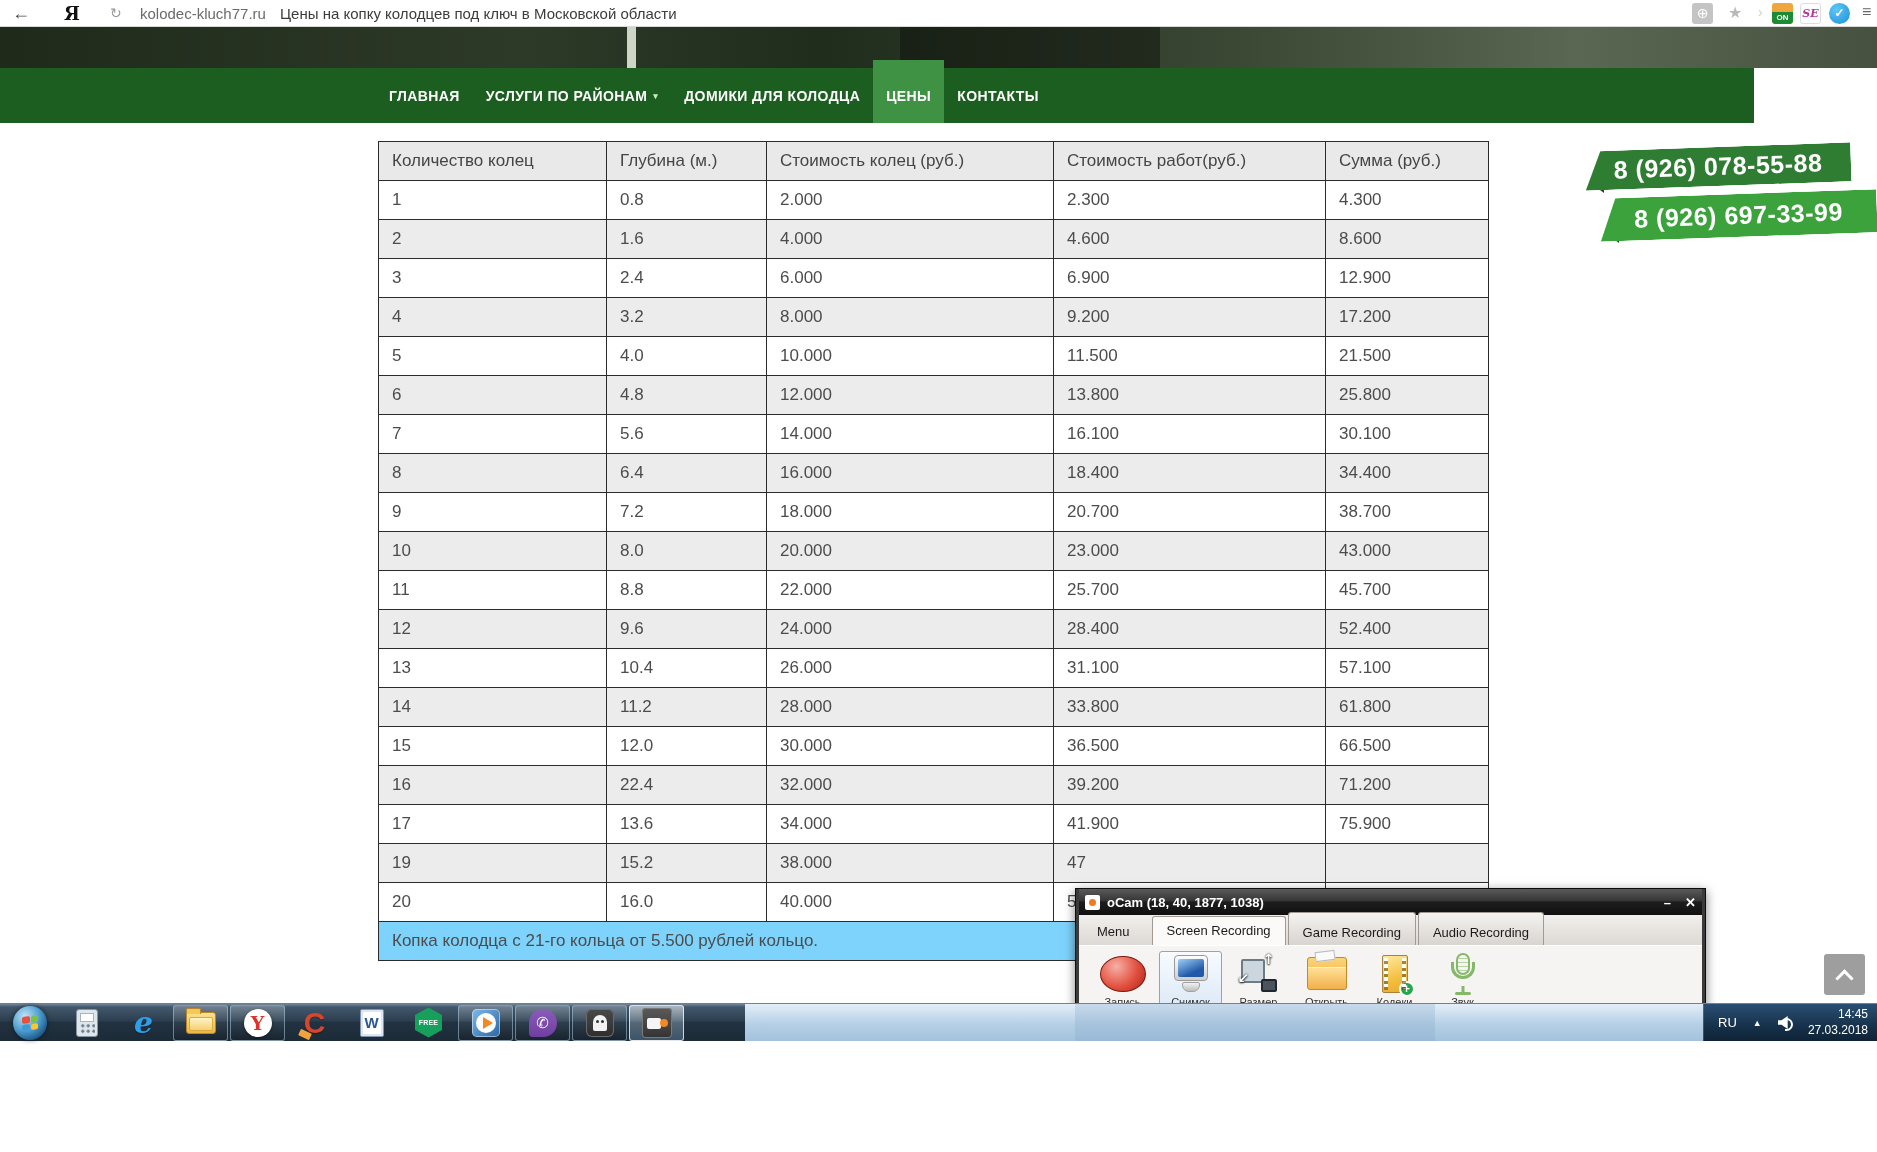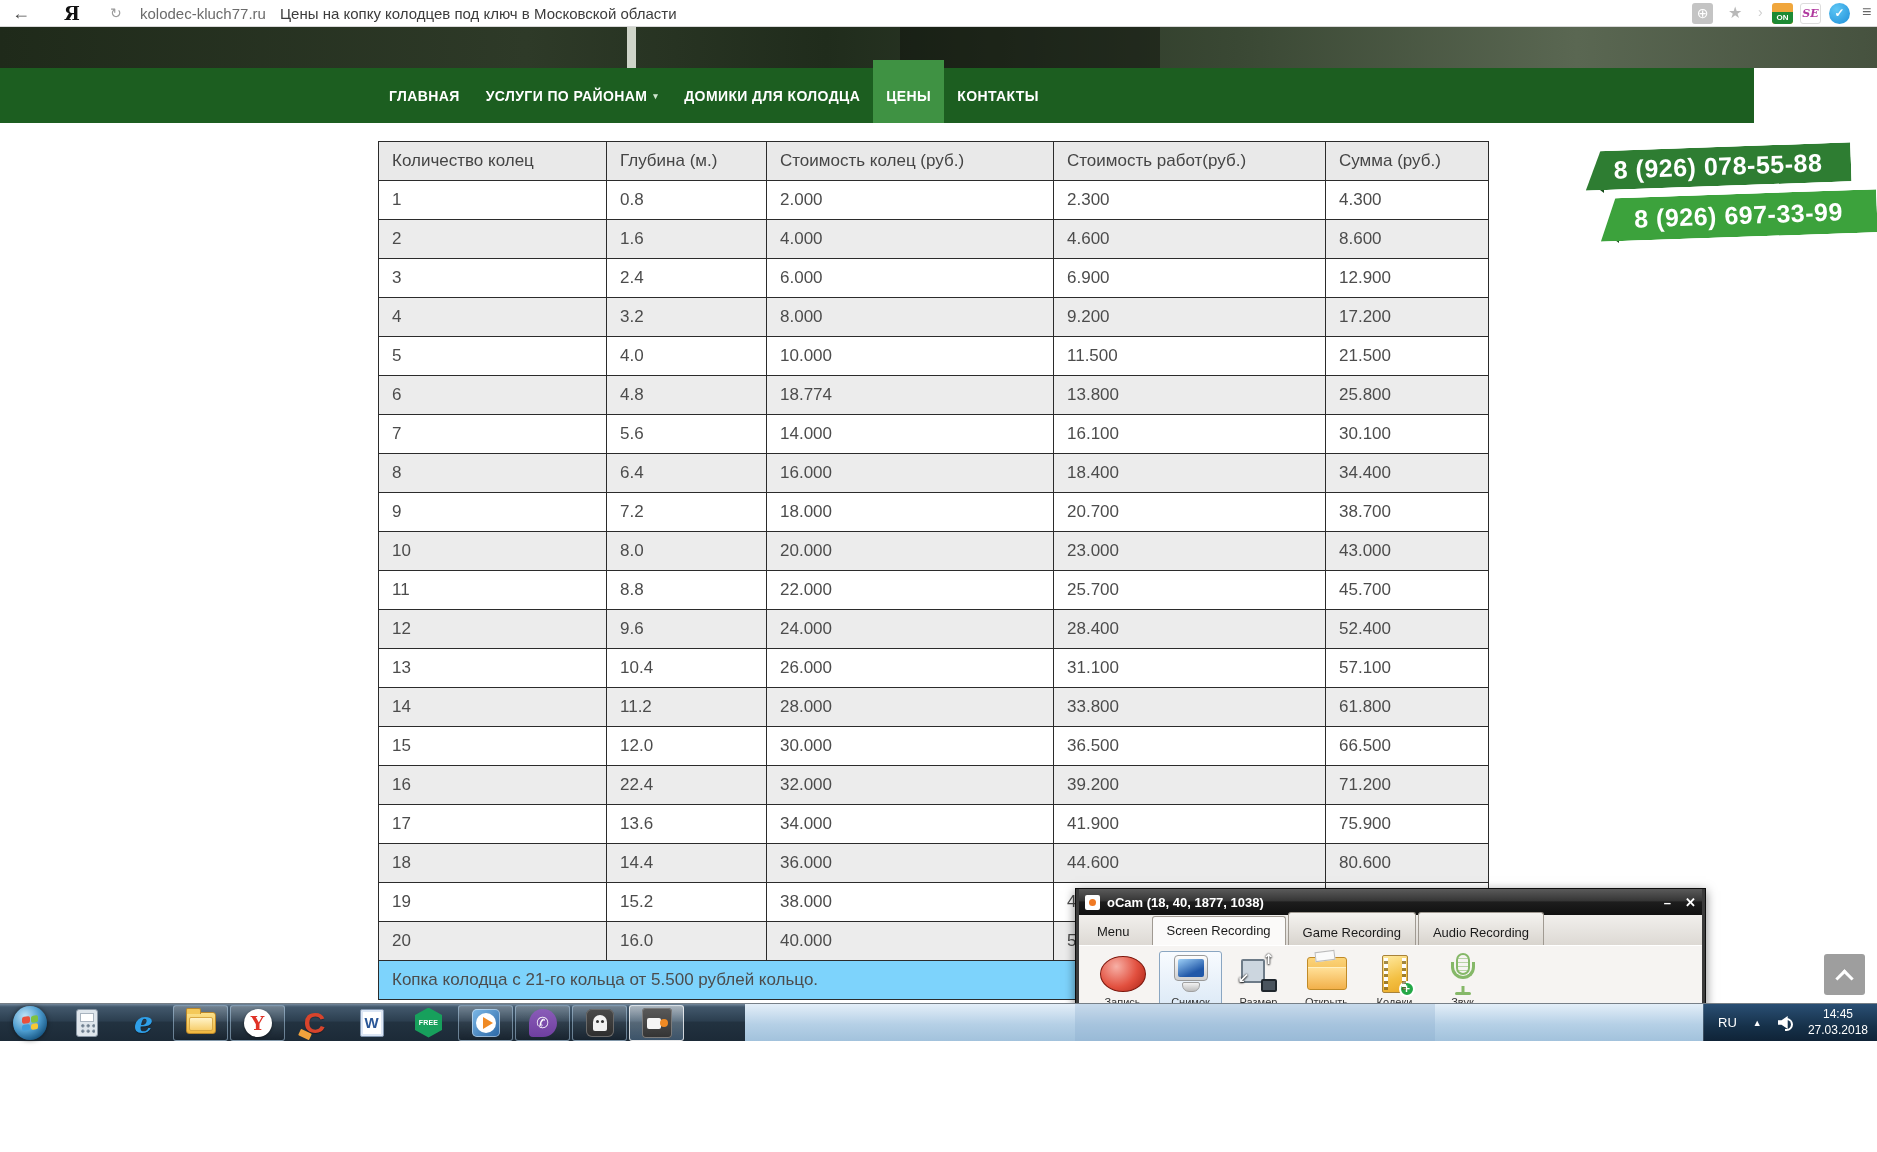--- a/index.html
+++ b/index.html
@@ -124,21 +124,21 @@
   .gho::after{content:"";position:absolute;left:10px;top:11px;width:3px;height:3px;background:#333;border-radius:50%;box-shadow:5px 0 0 #333}
   .oca{width:30px;height:30px;border-radius:4px;background:linear-gradient(#5a5a5a,#333);position:relative;box-shadow:inset 0 0 0 1px #7a7a7a}
   .oca::before{content:"";position:absolute;left:5px;top:10px;width:14px;height:11px;background:#f5f5f5;border-radius:2px}
   .oca::after{content:"";position:absolute;right:4px;top:11px;width:8px;height:8px;background:#f08a24;border-radius:50%}
   .tray{position:absolute;right:0;top:0;width:174px;height:100%;background:linear-gradient(#2a4f74,#16314a 60%,#0f2337);display:flex;align-items:center;color:#fff;border-left:1px solid rgba(255,255,255,.18)}
   .tray .lang{font-size:13px;margin-left:14px;cursor:pointer}
   .tray .up{font-size:9px;margin-left:16px;cursor:pointer}
   .spk{position:relative;width:16px;height:13px;margin-left:16px;cursor:pointer}
   .spk::before{content:"";position:absolute;left:0;top:0;width:10px;height:13px;background:#fff;clip-path:polygon(0 32%,38% 32%,100% 0,100% 100%,38% 68%,0 68%)}
   .spk::after{content:"";position:absolute;right:1px;top:2px;width:6px;height:9px;border:2px solid #fff;border-left:none;border-radius:0 9px 9px 0}
-  .clock{margin-left:auto;margin-right:9px;text-align:center;font-size:12px;line-height:1.3;cursor:default}
+  .clock{margin-left:auto;margin-right:9px;text-align:right;font-size:12px;line-height:1.3;cursor:default}
 </style>
 </head>
 <body>
 
 <div id="screen">
 
   <div class="chrome">
     <span class="back">←</span>
     <span class="ylogo">Я</span>
     <span class="refresh">↻</span>
@@ -237,21 +237,21 @@
         <tr>
           <td>5</td>
           <td>4.0</td>
           <td>10.000</td>
           <td>11.500</td>
           <td>21.500</td>
         </tr>
         <tr>
           <td>6</td>
           <td>4.8</td>
-          <td>18.774</td>
+          <td>12.000</td>
           <td>13.800</td>
           <td>25.800</td>
         </tr>
         <tr>
           <td>7</td>
           <td>5.6</td>
           <td>14.000</td>
           <td>16.100</td>
           <td>30.100</td>
         </tr>
@@ -317,27 +317,20 @@
           <td>32.000</td>
           <td>39.200</td>
           <td>71.200</td>
         </tr>
         <tr>
           <td>17</td>
           <td>13.6</td>
           <td>34.000</td>
           <td>41.900</td>
           <td>75.900</td>
-        </tr>
-        <tr>
-          <td>18</td>
-          <td>14.4</td>
-          <td>36.000</td>
-          <td>44.600</td>
-          <td>80.600</td>
         </tr>
         <tr>
           <td>19</td>
           <td>15.2</td>
           <td>38.000</td>
           <td>47</td>
           <td></td>
         </tr>
         <tr>
           <td>20</td>

